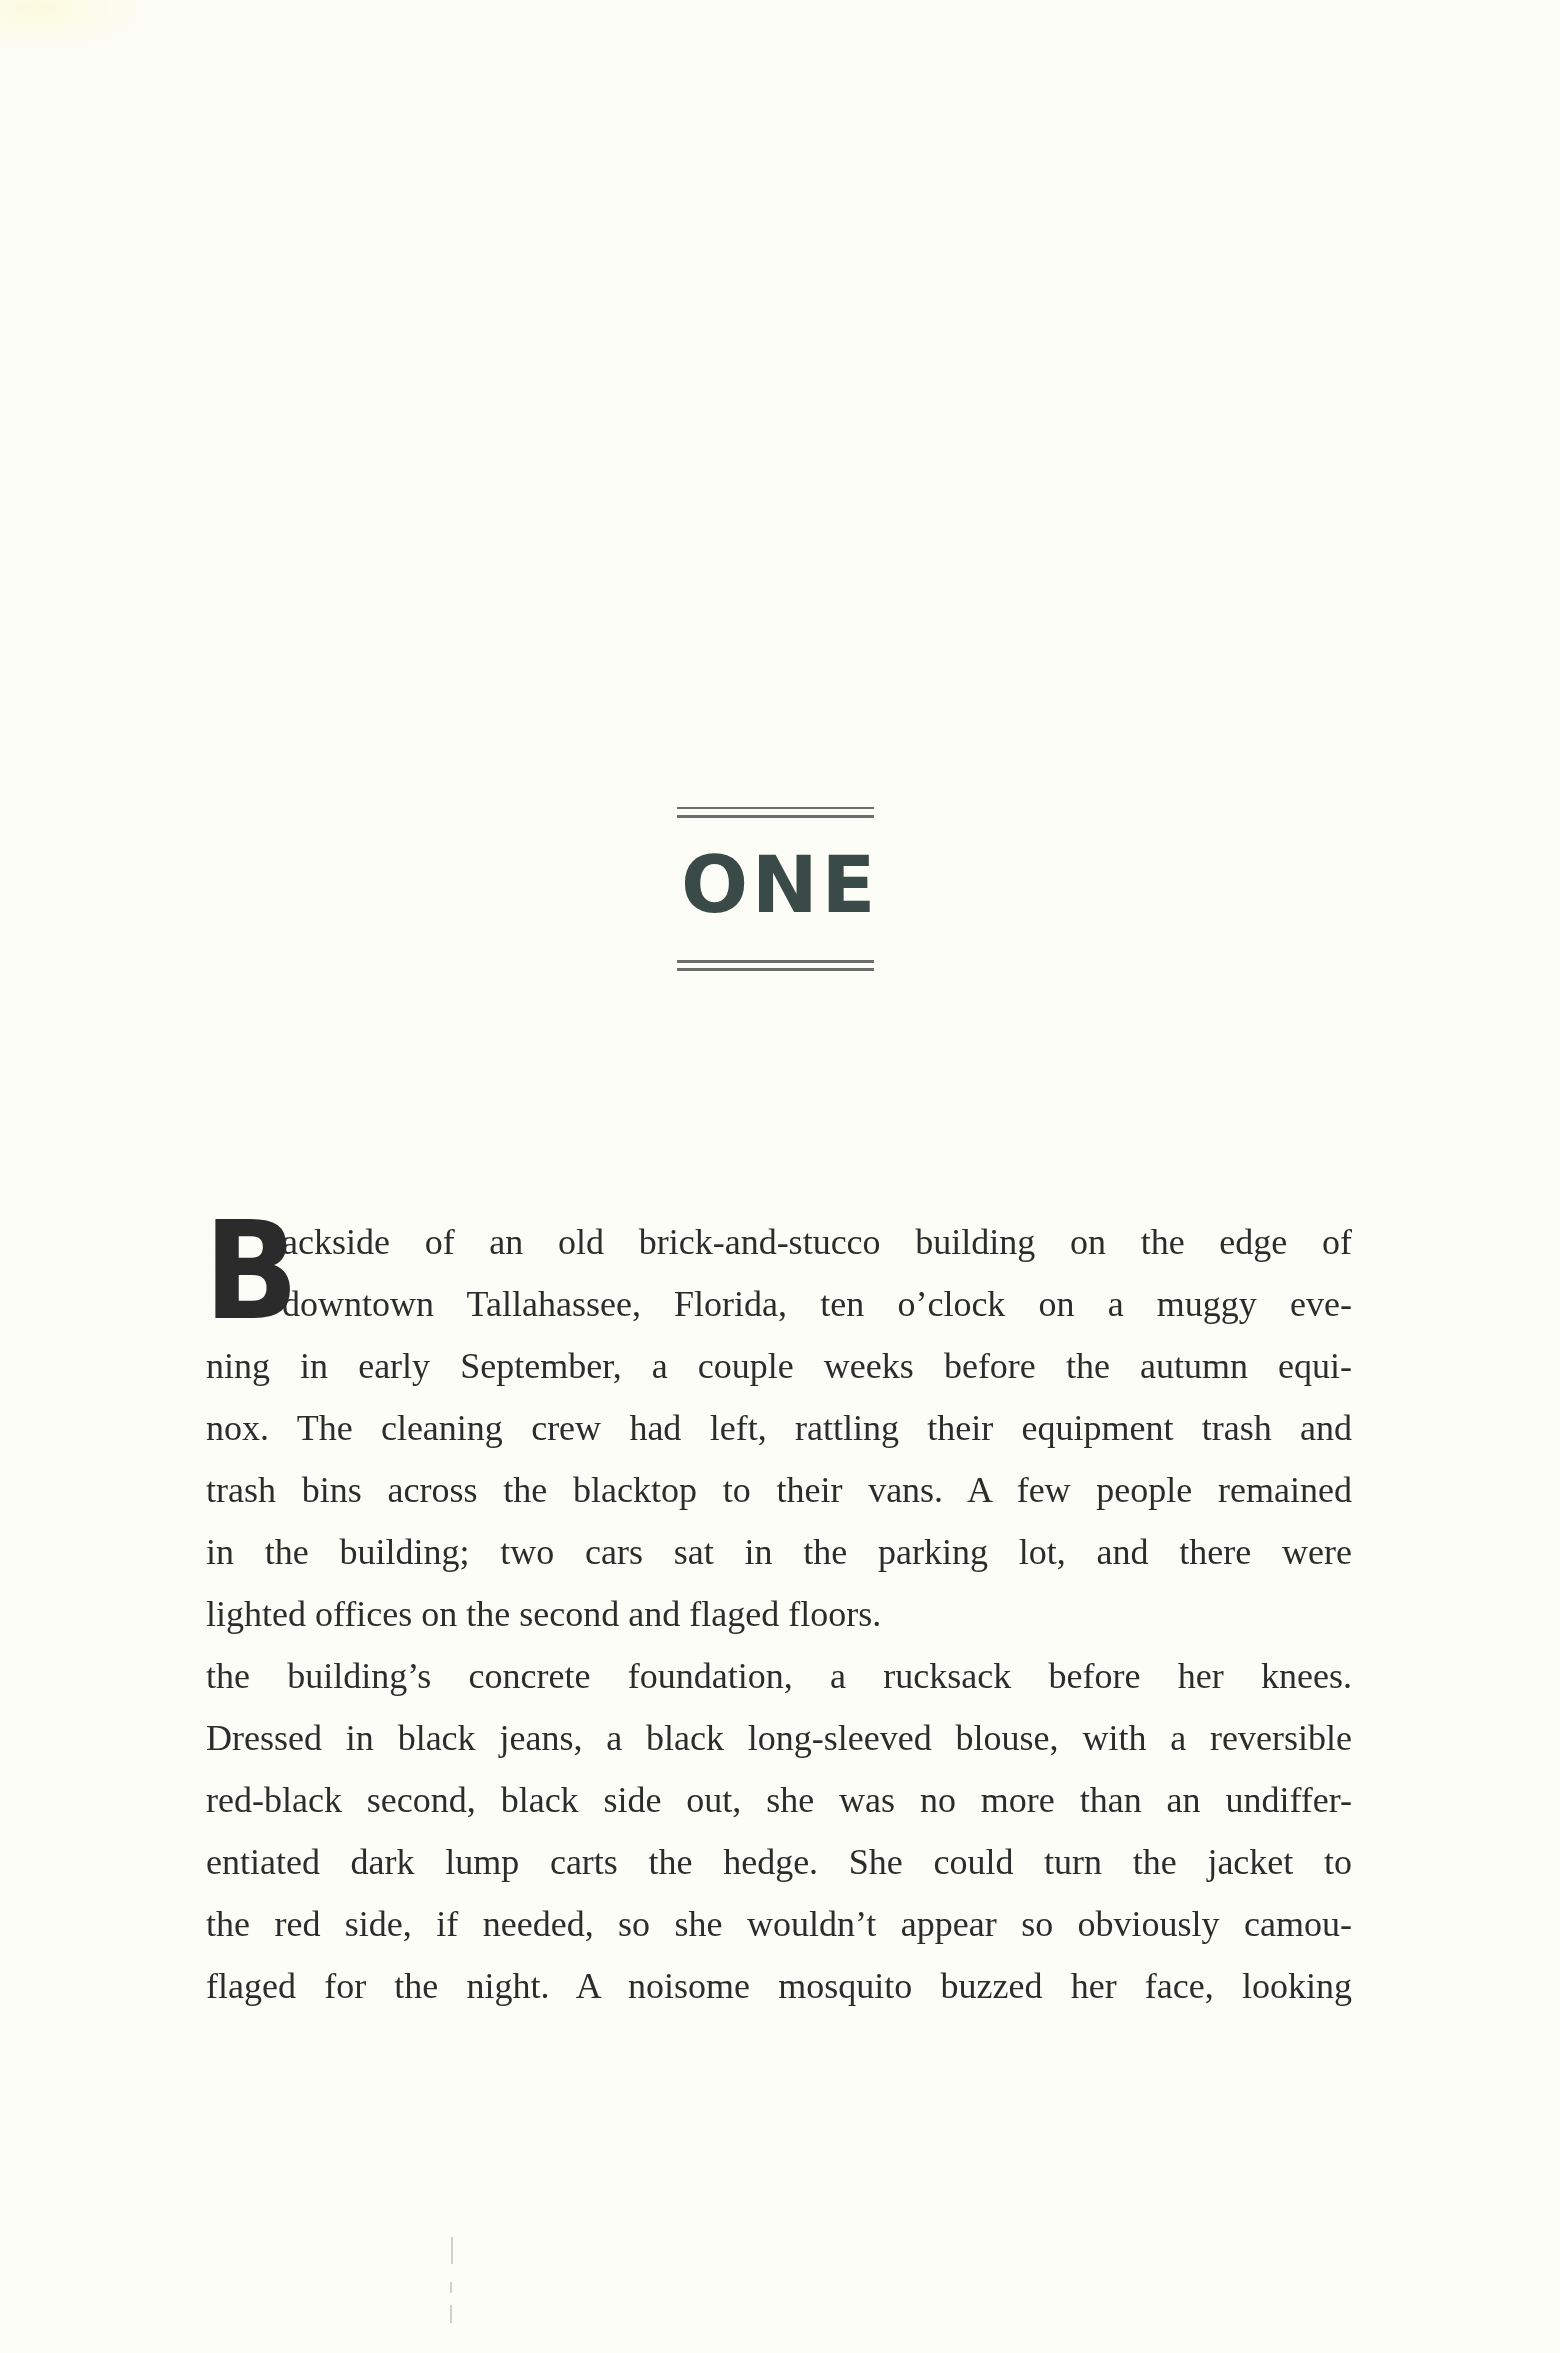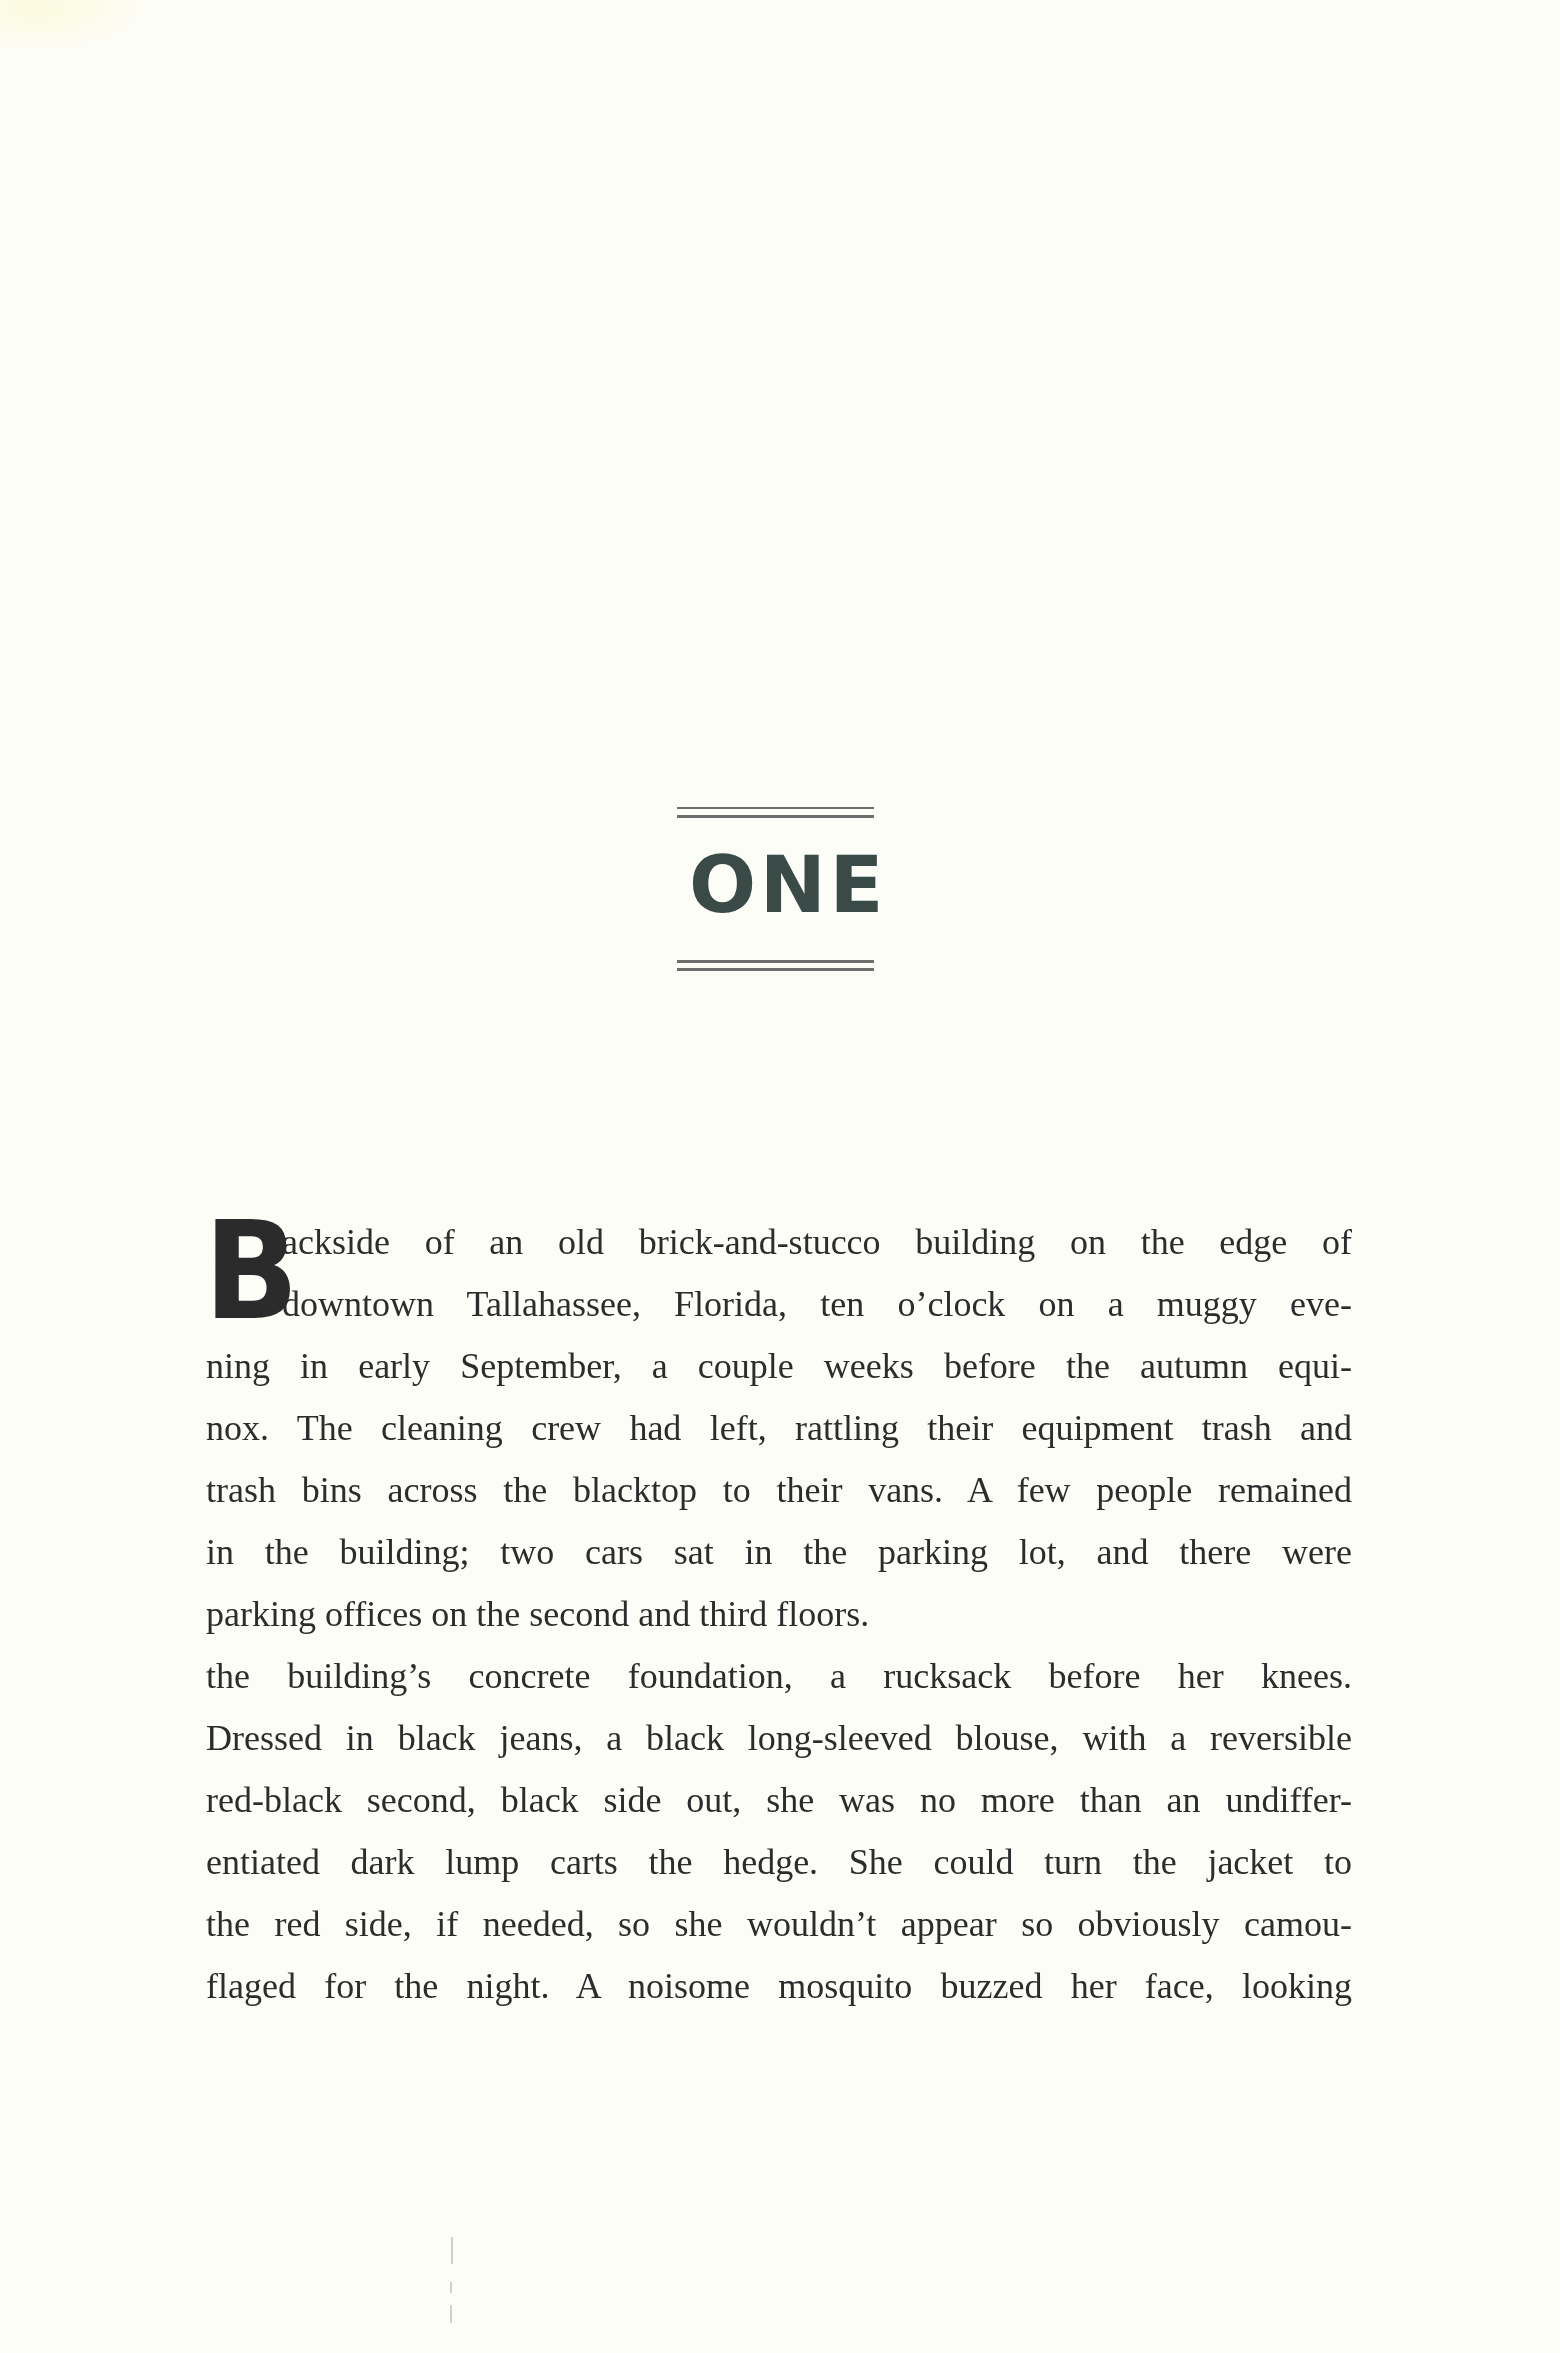--- a/index.html
+++ b/index.html
@@ -37,21 +37,21 @@
       width: 197px;
       height: 2.7px;
       background: #6b6e6d;
     }
     .rule.r1 { top: 1.8px; }
     .rule.r2 { top: 10px; }
     .rule.r3 { top: 155px; }
     .rule.r4 { top: 163px; }
     .chapter-title {
       position: absolute;
-      left: 12px;
+      left: 4px;
       width: 197px;
       top: 41px;
       text-align: center;
       font-family: "DejaVu Sans", "Liberation Sans", sans-serif;
       font-weight: bold;
       font-size: 79px;
       line-height: 79px;
       letter-spacing: 3.6px;
       color: #3a4a46;
     }
@@ -116,21 +116,21 @@
   <div class="body-text">
     <span class="dropcap">B</span>
 
     <div>
       <span class="line dropcap-line">ackside of an old brick-and-stucco building on the edge of</span>
       <span class="line dropcap-line">downtown Tallahassee, Florida, ten o’clock on a muggy eve-</span>
       <span class="line">ning in early September, a couple weeks before the autumn equi-</span>
       <span class="line">nox. The cleaning crew had left, rattling their equipment trash and</span>
       <span class="line">trash bins across the blacktop to their vans. A few people remained</span>
       <span class="line">in the building; two cars sat in the parking lot, and there were</span>
-      <span class="line last">parking offices on the second and third floors.</span>
+      <span class="line last">lighted offices on the second and flaged floors.</span>
     </div>
 
     <div>
       <span class="line">the building’s concrete foundation, a rucksack before her knees.</span>
       <span class="line">Dressed in black jeans, a black long-sleeved blouse, with a reversible</span>
       <span class="line">red-black second, black side out, she was no more than an undiffer-</span>
       <span class="line">entiated dark lump carts the hedge. She could turn the jacket to</span>
       <span class="line">the red side, if needed, so she wouldn’t appear so obviously camou-</span>
       <span class="line">flaged for the night. A noisome mosquito buzzed her face, looking</span>
     </div>

